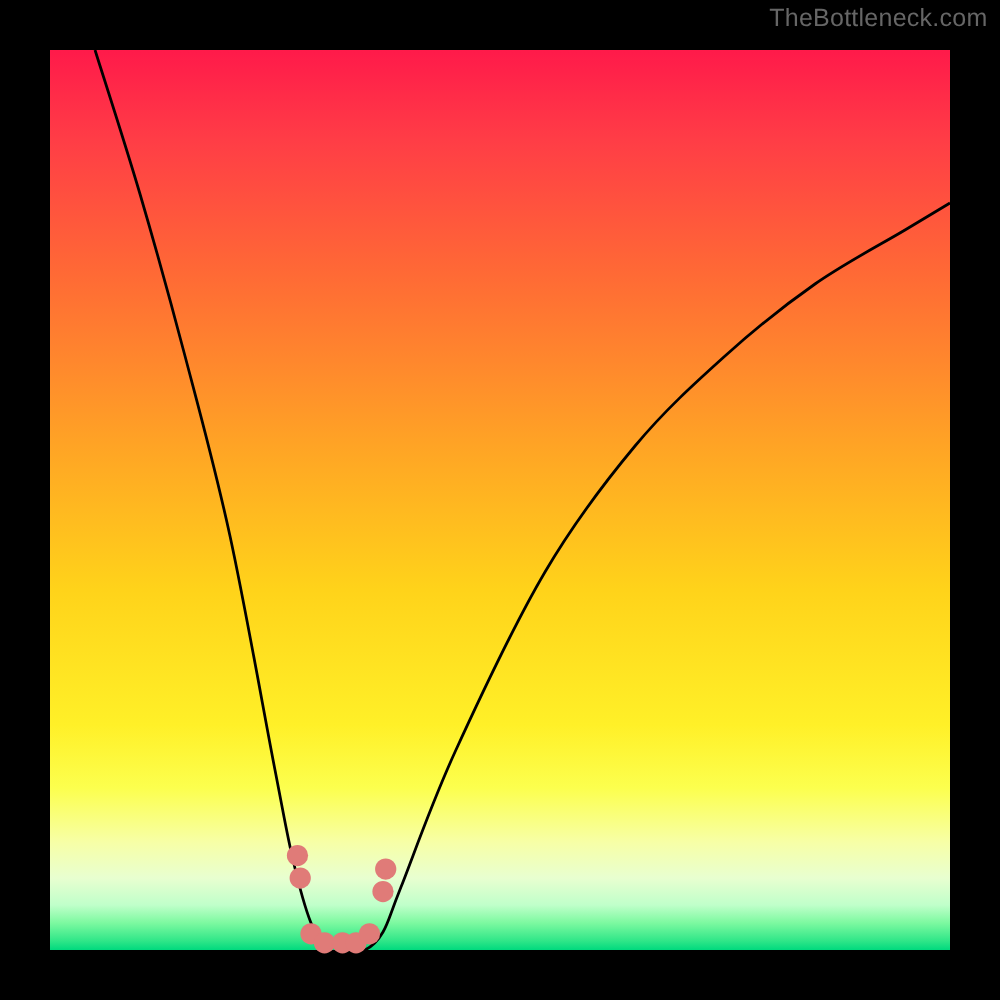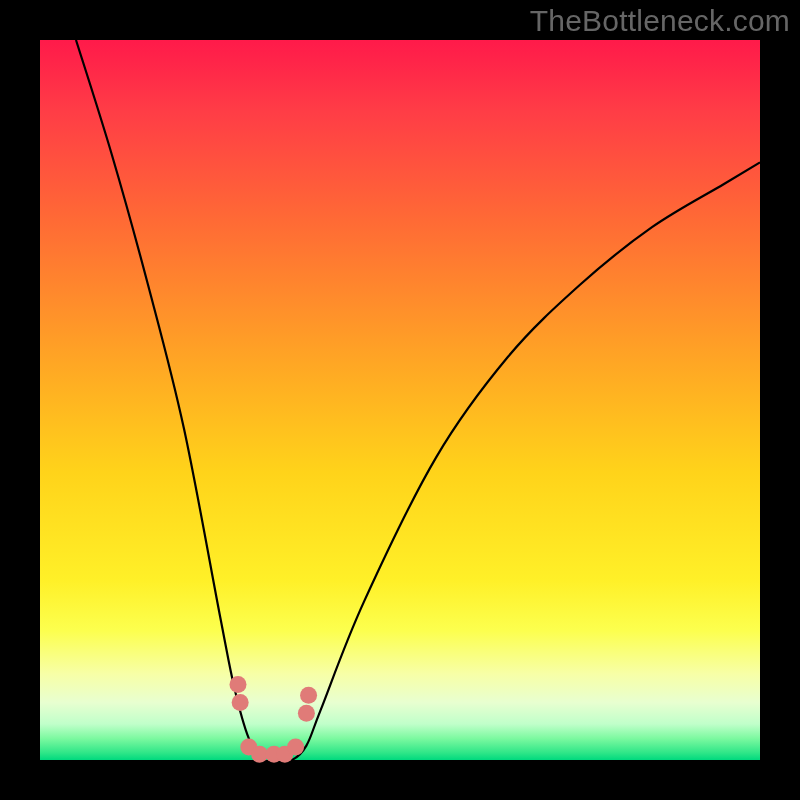--- a/index.html
+++ b/index.html
@@ -14,21 +14,21 @@
     position: relative;
     width: 800px;
     height: 800px;
     background: #000;
   }
   .watermark {
     position: absolute;
     top: 4px;
     right: 10px;
     font-family: Arial, Helvetica, sans-serif;
-    font-size: 30px;
+    font-size: 20px;
     color: #666;
     z-index: 10;
     letter-spacing: 0.2px;
   }
   .plot-area {
     position: absolute;
     left: 40px;
     top: 40px;
     width: 720px;
     height: 720px;

